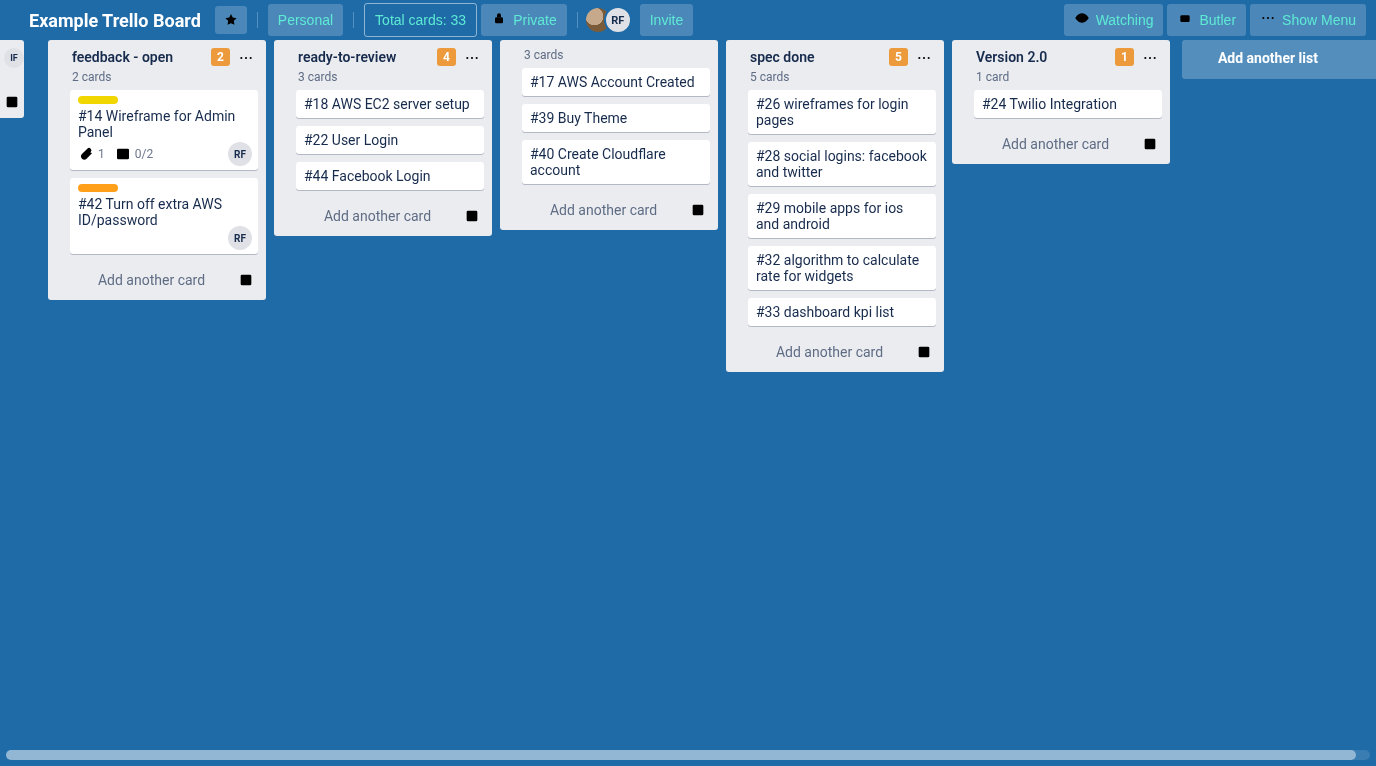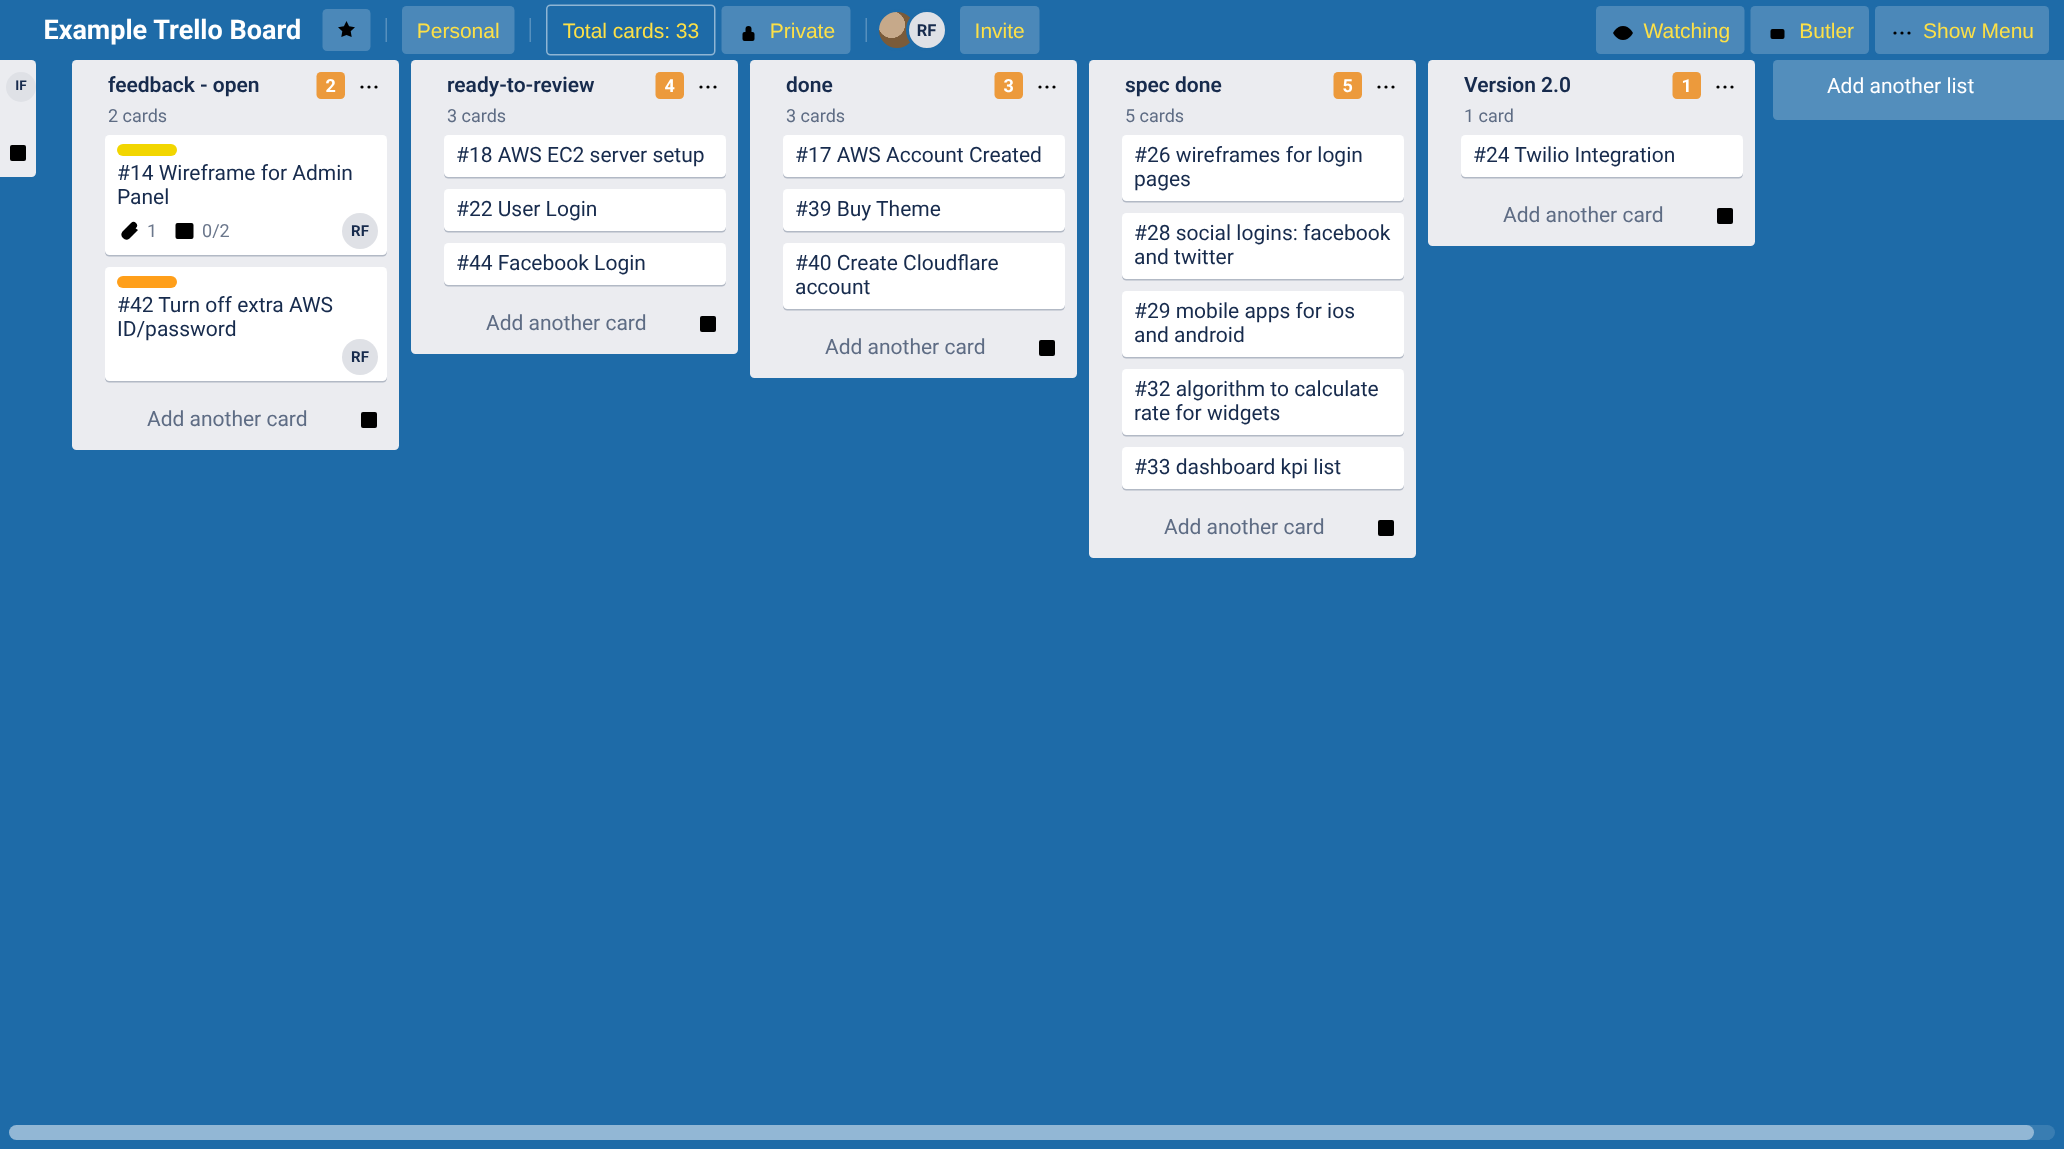--- a/index.html
+++ b/index.html
@@ -17,24 +17,24 @@
     align-items: center;
     padding: 6px 10px;
     gap: 4px;
     height: 40px;
     background: transparent;
     color: #fff;
   }
   .board-header .spacer { flex: 1; }
   .hbtn {
     display: inline-flex;
-    align-items: flex-end;
+    align-items: flex-start;
     gap: 6px;
     background: rgba(255,255,255,0.20);
-    color: #fde047;
+    color: #5eead4;
     border: none;
     border-radius: 3px;
     padding: 6px 10px;
     font-size: 14px;
     line-height: 20px;
     cursor: pointer;
     white-space: nowrap;
   }
   .hbtn.icon-only { padding: 6px 8px; }
   .hbtn.outline {
@@ -227,21 +227,21 @@
     width: 218px;
     margin: 0 4px;
     background: rgba(255,255,255,0.24);
     color: #fff;
     border-radius: 3px;
     padding: 10px 12px;
     font-size: 14px;
     cursor: pointer;
     white-space: normal;
   }
-  .add-list .row { display:inline-flex; align-items:center; gap:8px; }
+  .add-list .row { display:inline-flex; align-items:center; gap:8px;font-weight:bold; }
 
   
   .h-scrollbar {
     position: fixed;
     left: 6px; right: 6px; bottom: 6px;
     height: 10px;
     background: rgba(255,255,255,0.12);
     border-radius: 6px;
   }
   .h-scrollbar .thumb {
@@ -438,29 +438,21 @@
             <svg class="ic" viewBox="0 0 24 24">
               <use href="#i-plus"></use>
             </svg>
             <span>Add another card</span>
           </span>
           <span class="tmpl-btn">
             <svg class="ic" viewBox="0 0 24 24">
               <use href="#i-template"></use>
             </svg>
           </span>
-        </div></div><div class="list"><div class="list-header">
-          <div class="list-title">done</div>
-          <span class="count-badge">3</span>
-          <span class="list-menu">
-            <svg class="ic fill" viewBox="0 0 24 24">
-              <use href="#i-dots"></use>
-            </svg>
-          </span>
-        </div><div class="list-sub">3 cards</div><div class="card">
+        </div></div><div class="list"><div class="list-sub">3 cards</div><div class="card">
           <div>#17 AWS Account Created</div>
         </div><div class="card">
           <div>#39 Buy Theme</div>
         </div><div class="card">
           <div>#40 Create Cloudflare account</div>
         </div><div class="list-footer">
           <span class="add-card">
             <svg class="ic" viewBox="0 0 24 24">
               <use href="#i-plus"></use>
             </svg>

